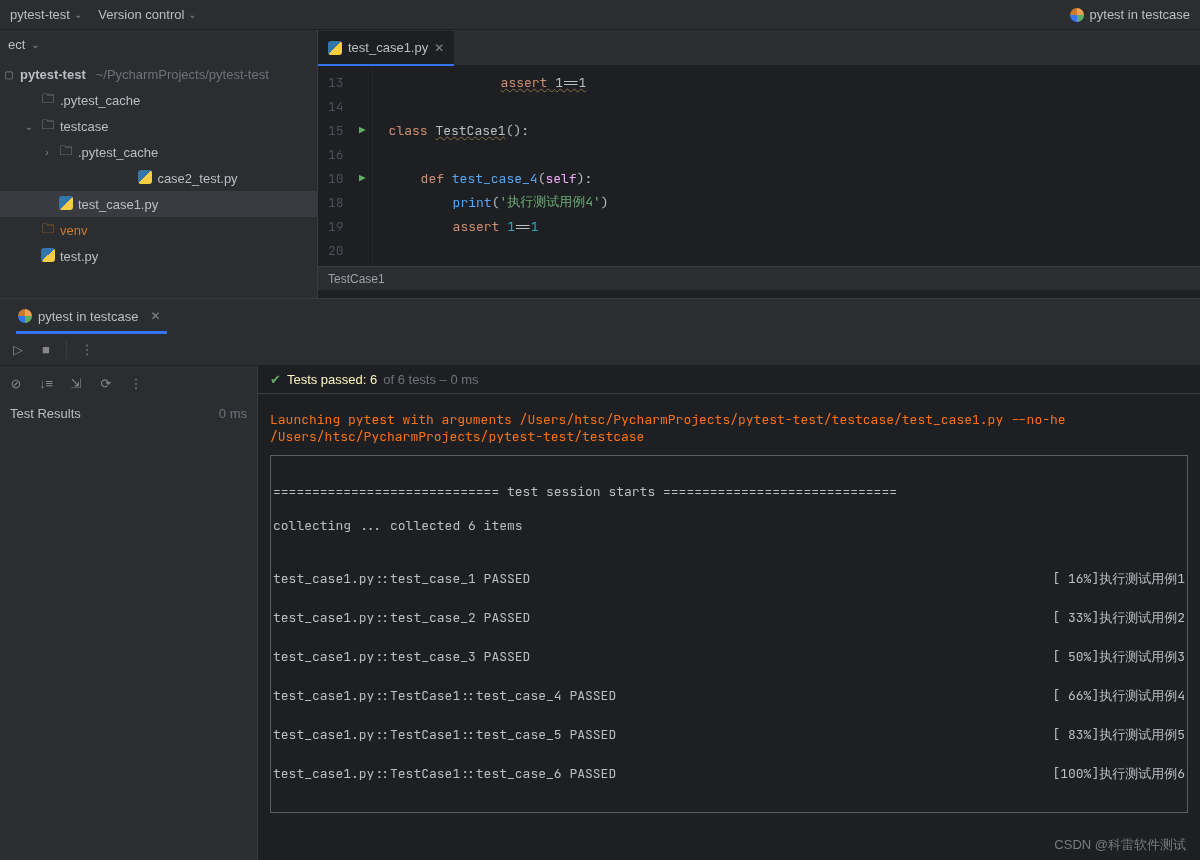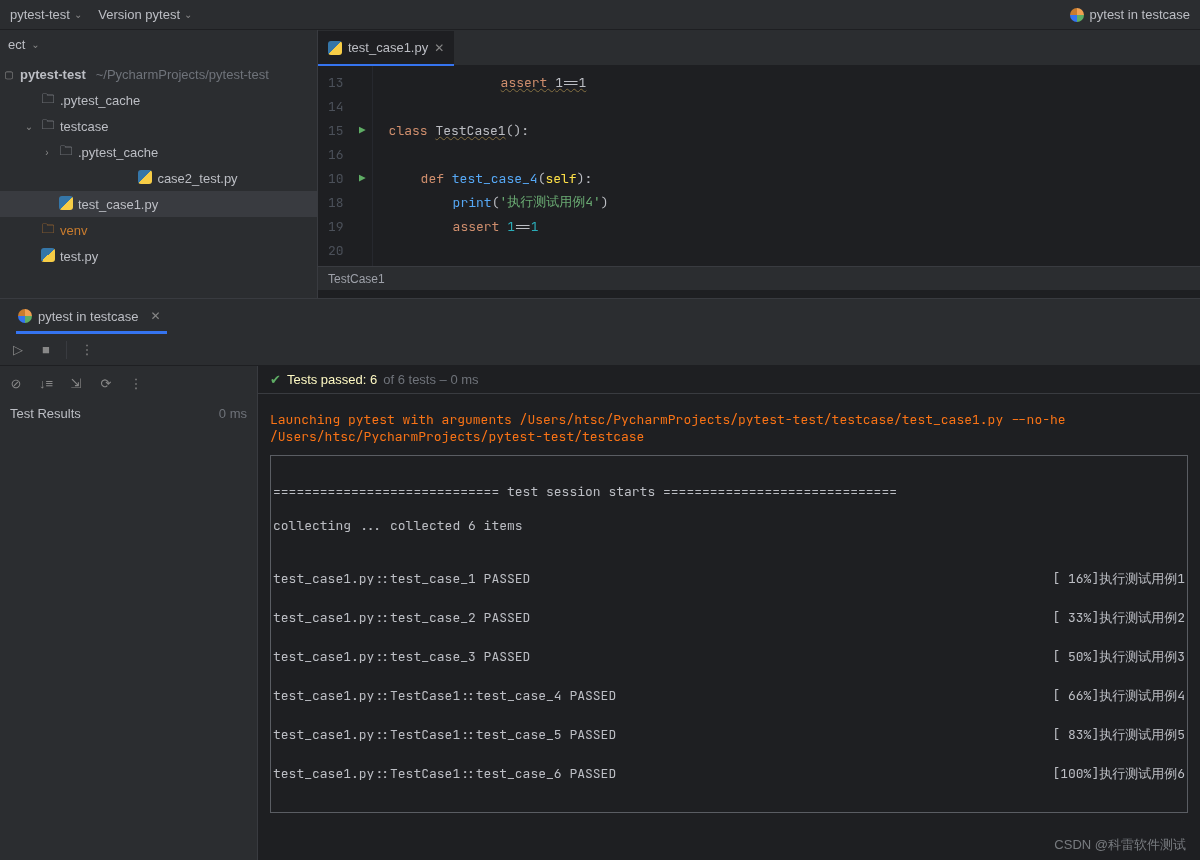--- a/index.html
+++ b/index.html
@@ -80,21 +80,21 @@
     user-select: none;
     border-right: 1px solid #26282e;
   }
   .gutter-row { height: 24px; display: flex; align-items: center; justify-content: flex-end; gap: 8px; }
   .run-gutter { color: #5fad65; font-size: 11px; }
   .code { padding: 4px 0; }
   .code-line { height: 24px; display: flex; align-items: center; padding-left: 16px; white-space: pre; }
   .kw { color: #cf8e6d; }
   .classname { color: #bcbec4; }
   .fn { color: #56a8f5; }
-  .self { color: #fde047; }
+  .self { color: #f0abfc; }
   .str { color: #6aab73; }
   .num { color: #2aacb8; }
   .op { color: #bcbec4; }
   .underline { text-decoration: underline wavy #857042; text-decoration-thickness: 1px; }
   .breadcrumb-bar {
     height: 24px;
     background: #2b2d30;
     padding: 0 10px;
     display: flex;
     align-items: center;
@@ -175,21 +175,21 @@
 </head>
 <body>
 
 <div class="top-bar">
   <div class="top-left">
     <div class="top-item">
       <span>pytest-test</span>
       <span class="chevron-down">⌄</span>
     </div>
     <div class="top-item">
-      <span>Version pytest</span>
+      <span>Version control</span>
       <span class="chevron-down">⌄</span>
     </div>
   </div>
   <div class="top-right">
     <span class="pytest-icon"></span>
     <span>pytest in testcase</span>
   </div>
 </div>
 
 <div class="main-split">

